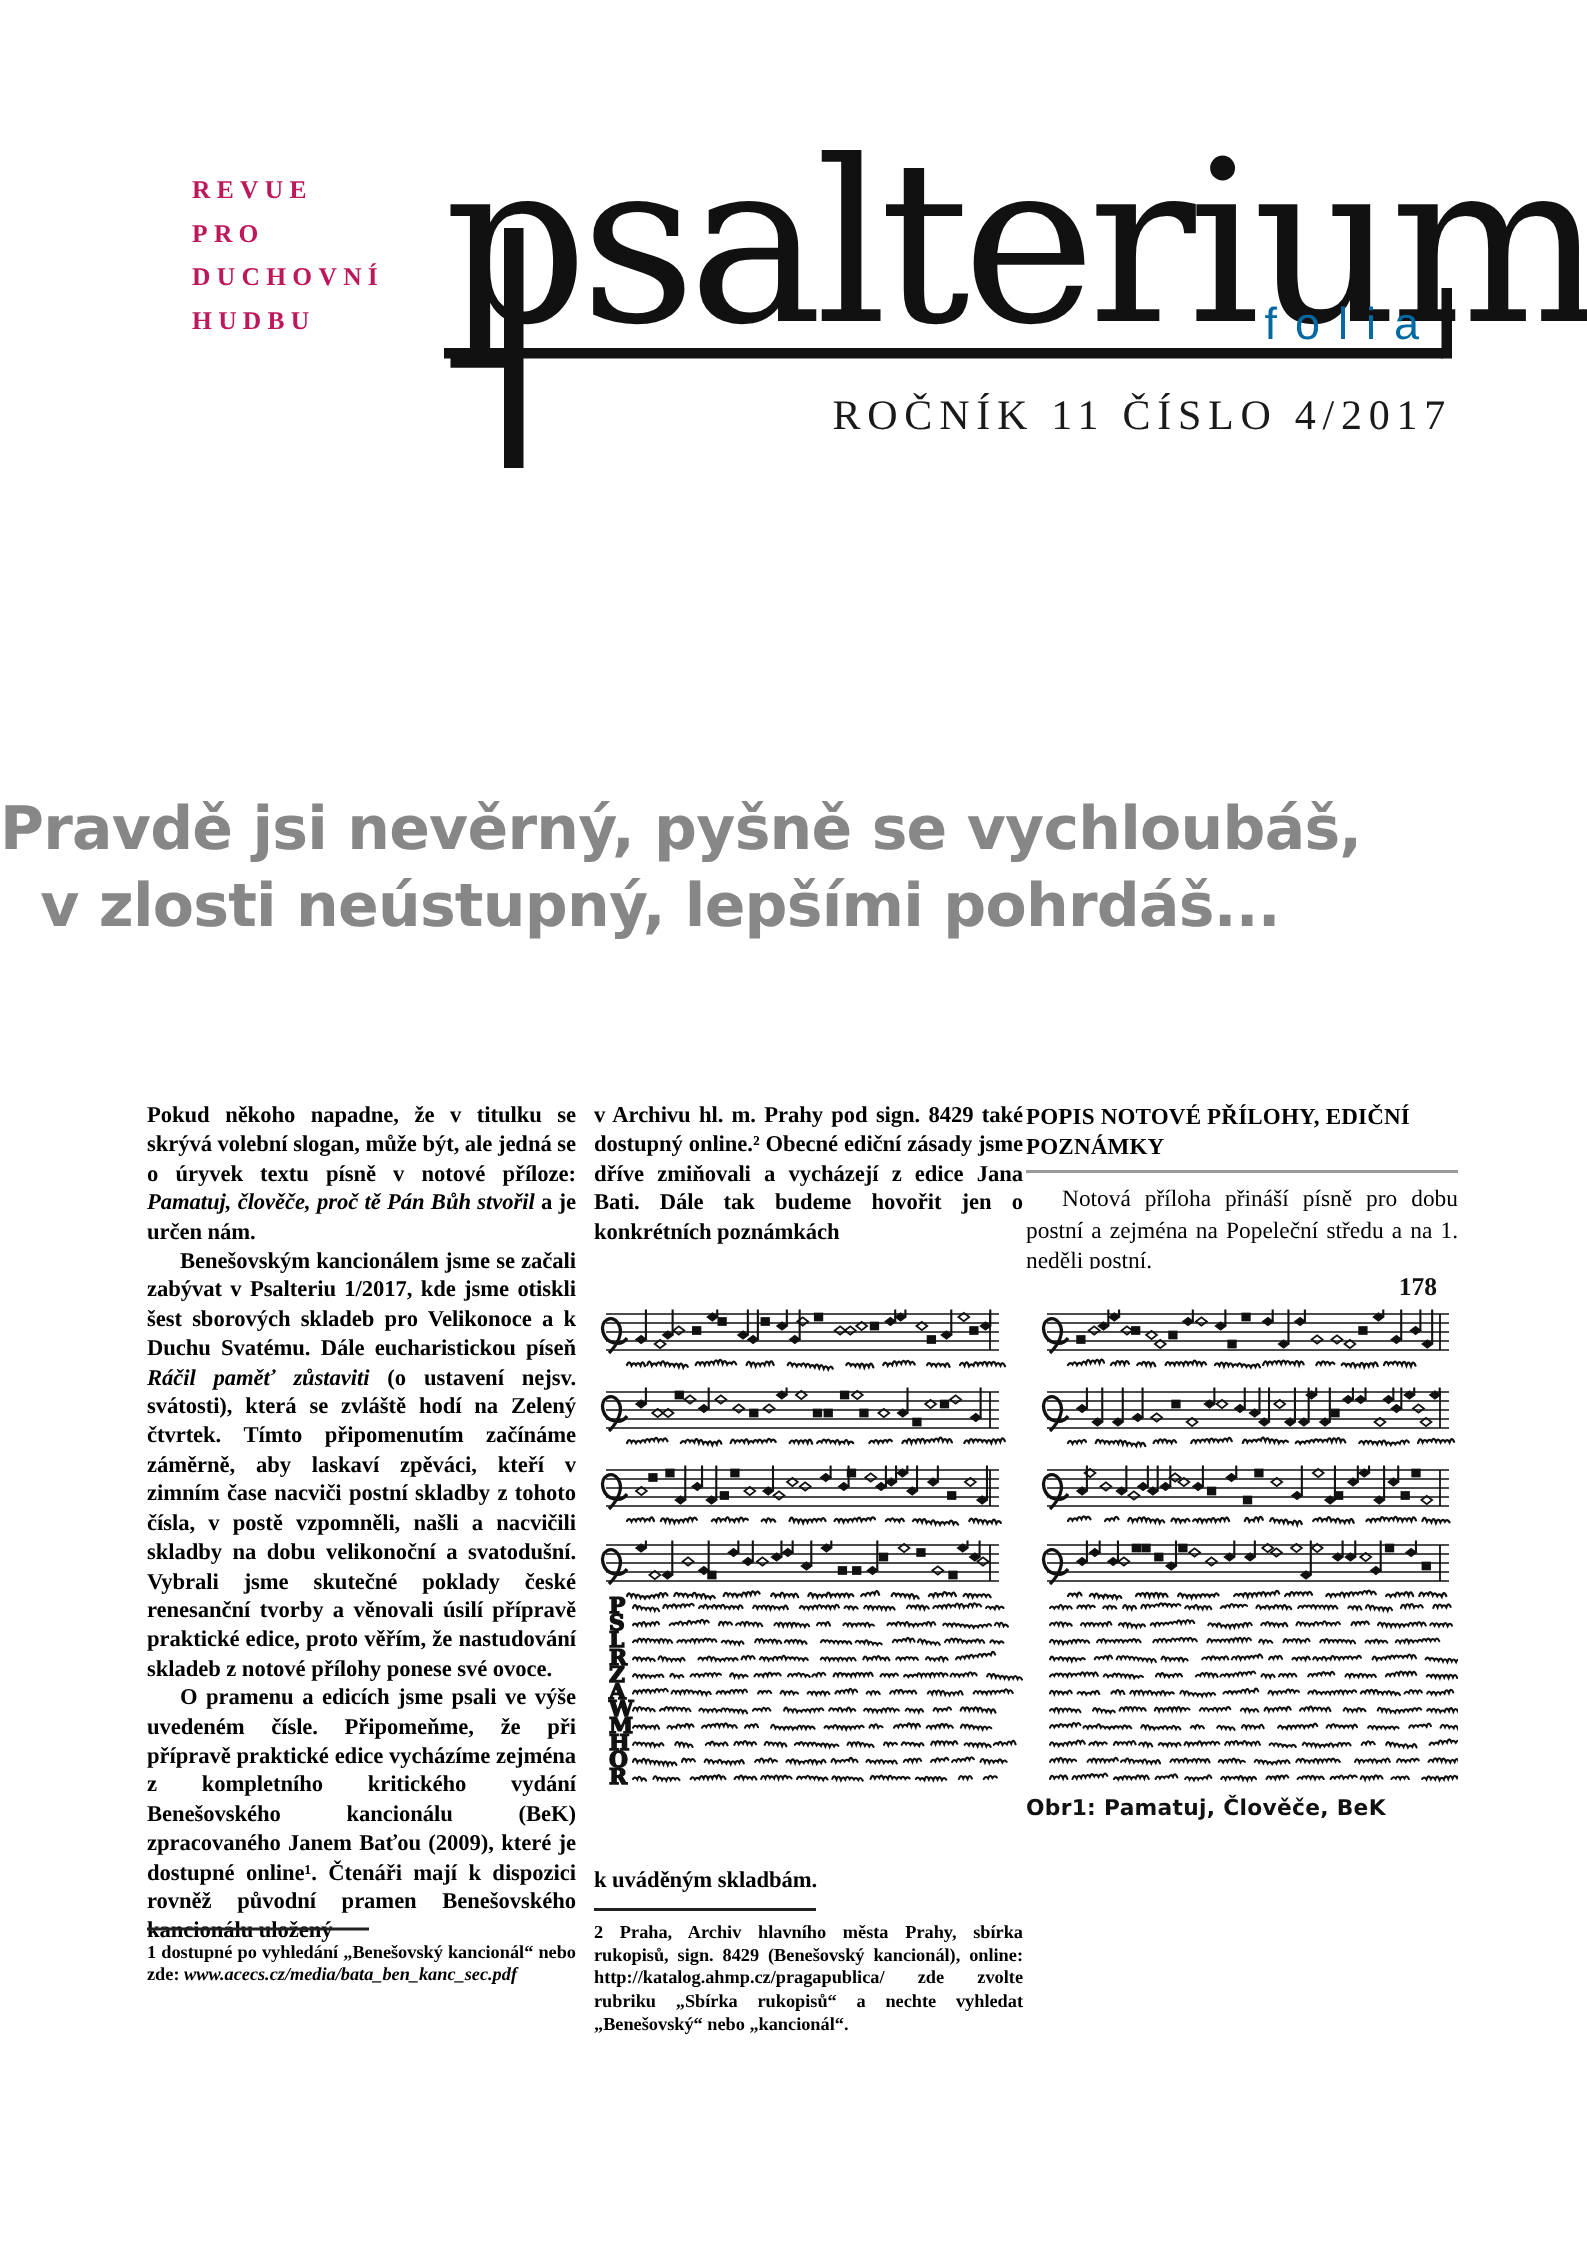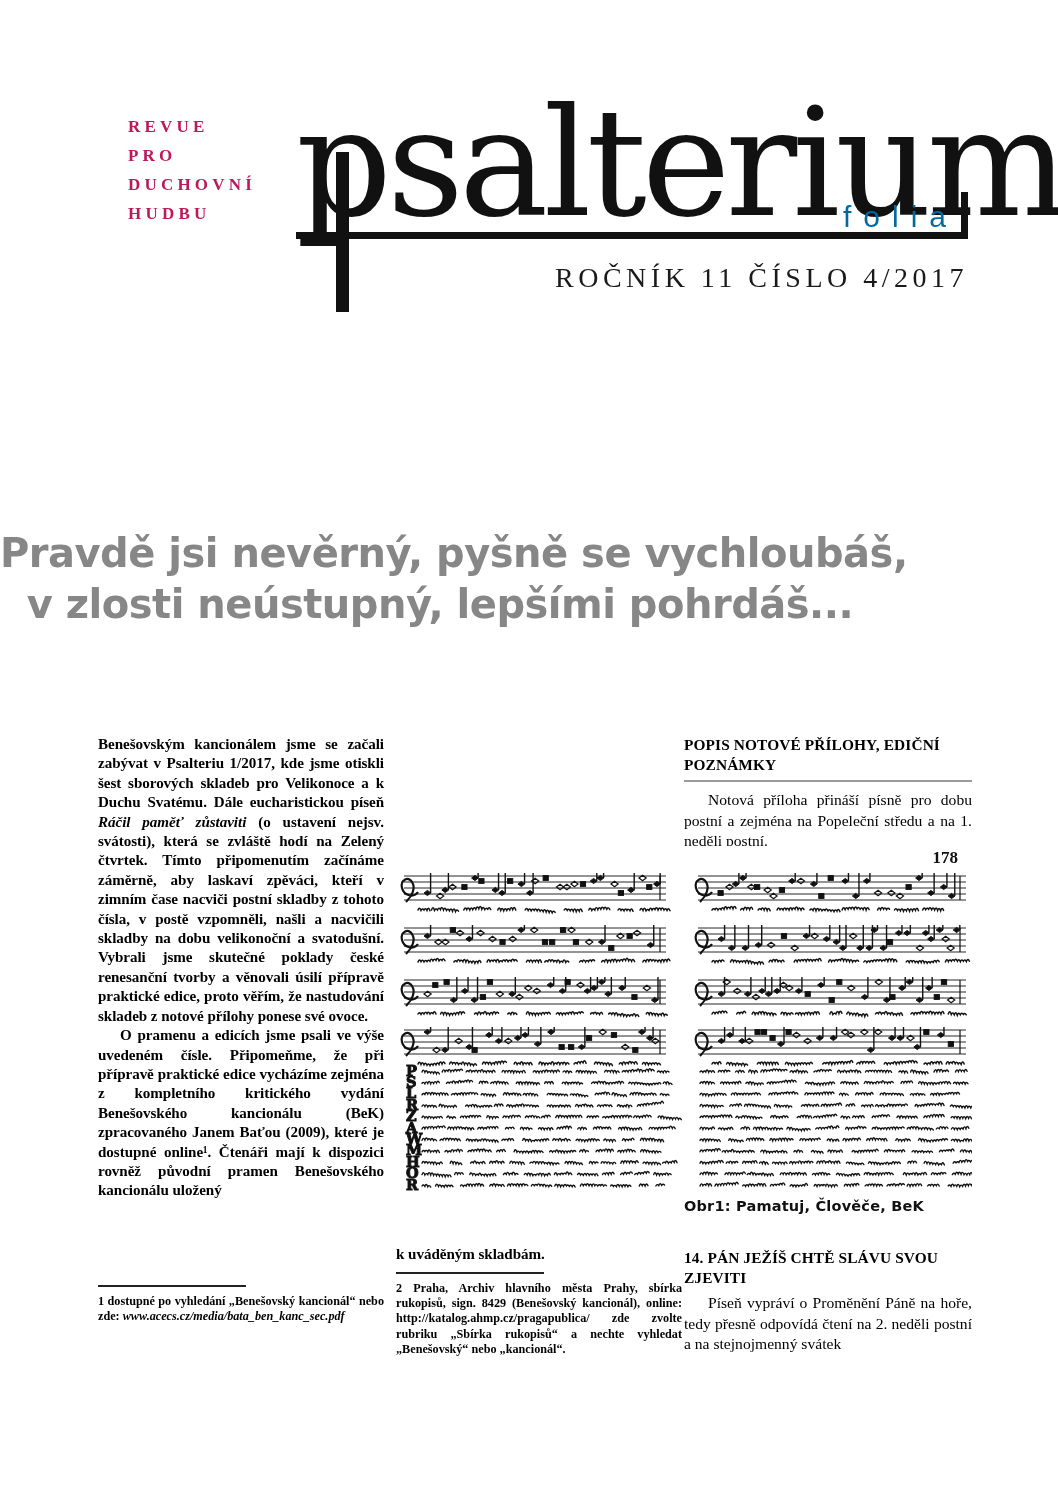--- a/index.html
+++ b/index.html
@@ -174,38 +174,38 @@
 
     <div class="rocnik">ROČNÍK 11 ČÍSLO 4/2017</div>
   </div>
 
   <div class="title-block">
     <div class="title-line">Pravdě jsi nevěrný, pyšně se vychloubáš,</div>
     <div class="title-line">v zlosti neústupný, lepšími pohrdáš...</div>
   </div>
 
   <div class="col col1">
+    <p><span>Pokud někoho napadne, že v titulku se skrývá volební slogan, může být, ale jedná se o úryvek textu písně v notové příloze: </span><em>Pamatuj, člověče, proč tě Pán Bůh stvořil</em><span> a je určen nám.</span></p>
     <p><span>Benešovským kancionálem jsme se začali zabývat v Psalteriu 1/2017, kde jsme otiskli šest sborových skladeb pro Velikonoce a k Duchu Svatému. Dále eucharistickou píseň </span><em>Ráčil paměť zůstaviti</em><span> (o ustavení nejsv. svátosti), která se zvláště hodí na Zelený čtvrtek. Tímto připomenutím začínáme záměrně, aby laskaví zpěváci, kteří v zimním čase nacviči postní skladby z tohoto čísla, v postě vzpomněli, našli a nacvičili skladby na dobu velikonoční a svatodušní. Vybrali jsme skutečné poklady české renesanční tvorby a věnovali úsilí přípravě praktické edice, proto věřím, že nastudování skladeb z notové přílohy ponese své ovoce.</span></p>
     <p>O pramenu a edicích jsme psali ve výše uvedeném čísle. Připomeňme, že při přípravě praktické edice vycházíme zejména z kompletního kritického vydání Benešovského kancionálu (BeK) zpracovaného Janem Baťou (2009), které je dostupné online¹. Čtenáři mají k dispozici rovněž původní pramen Benešovského kancionálu uložený</p>
   </div>
 
+  <div class="col col2">
+    <p>v Archivu hl. m. Prahy pod sign. 8429 také dostupný online.² Obecné ediční zásady jsme dříve zmiňovali a vycházejí z edice Jana Bati. Dále tak budeme hovořit jen o konkrétních poznámkách</p>
+  </div>
   <div class="col col2" style="top:1245px;">
     <p>k uváděným skladbám.</p>
   </div>
 
   <div class="col col3">
     <h2>POPIS NOTOVÉ PŘÍLOHY, EDIČNÍ POZNÁMKY</h2>
     <div class="hrule"></div>
     <p>Notová příloha přináší písně pro dobu postní a zejména na Popeleční středu a na 1. neděli postní.</p>
   </div>
 
-  <div class="col col3" style="top:1248px;">
-    <h2>14. PÁN JEŽÍŠ CHTĚ SLÁVU SVOU ZJEVITI</h2>
-    <p style="margin-top:6px;">Píseň vypráví o Proměnění Páně na hoře, tedy přesně odpovídá čtení na 2. neděli postní a na stejnojmenný svátek</p>
-  </div>
 
   <div class="fnote" id="fn1">
     <div class="rule"></div>
     <span>1 dostupné po vyhledání „Benešovský kancionál“ nebo zde: </span><em>www.acecs.cz/media/bata_ben_kanc_sec.pdf</em>
   </div>
 
   <div class="fnote" id="fn2">
     <div class="rule"></div>
     <span>2 Praha, Archiv hlavního města Prahy, sbírka rukopisů, sign. 8429 (Benešovský kancionál), online: http://katalog.ahmp.cz/pragapublica/ zde zvolte rubriku „Sbírka rukopisů“ a nechte vyhledat „Benešovský“ nebo „kancionál“.</span>
   </div>

